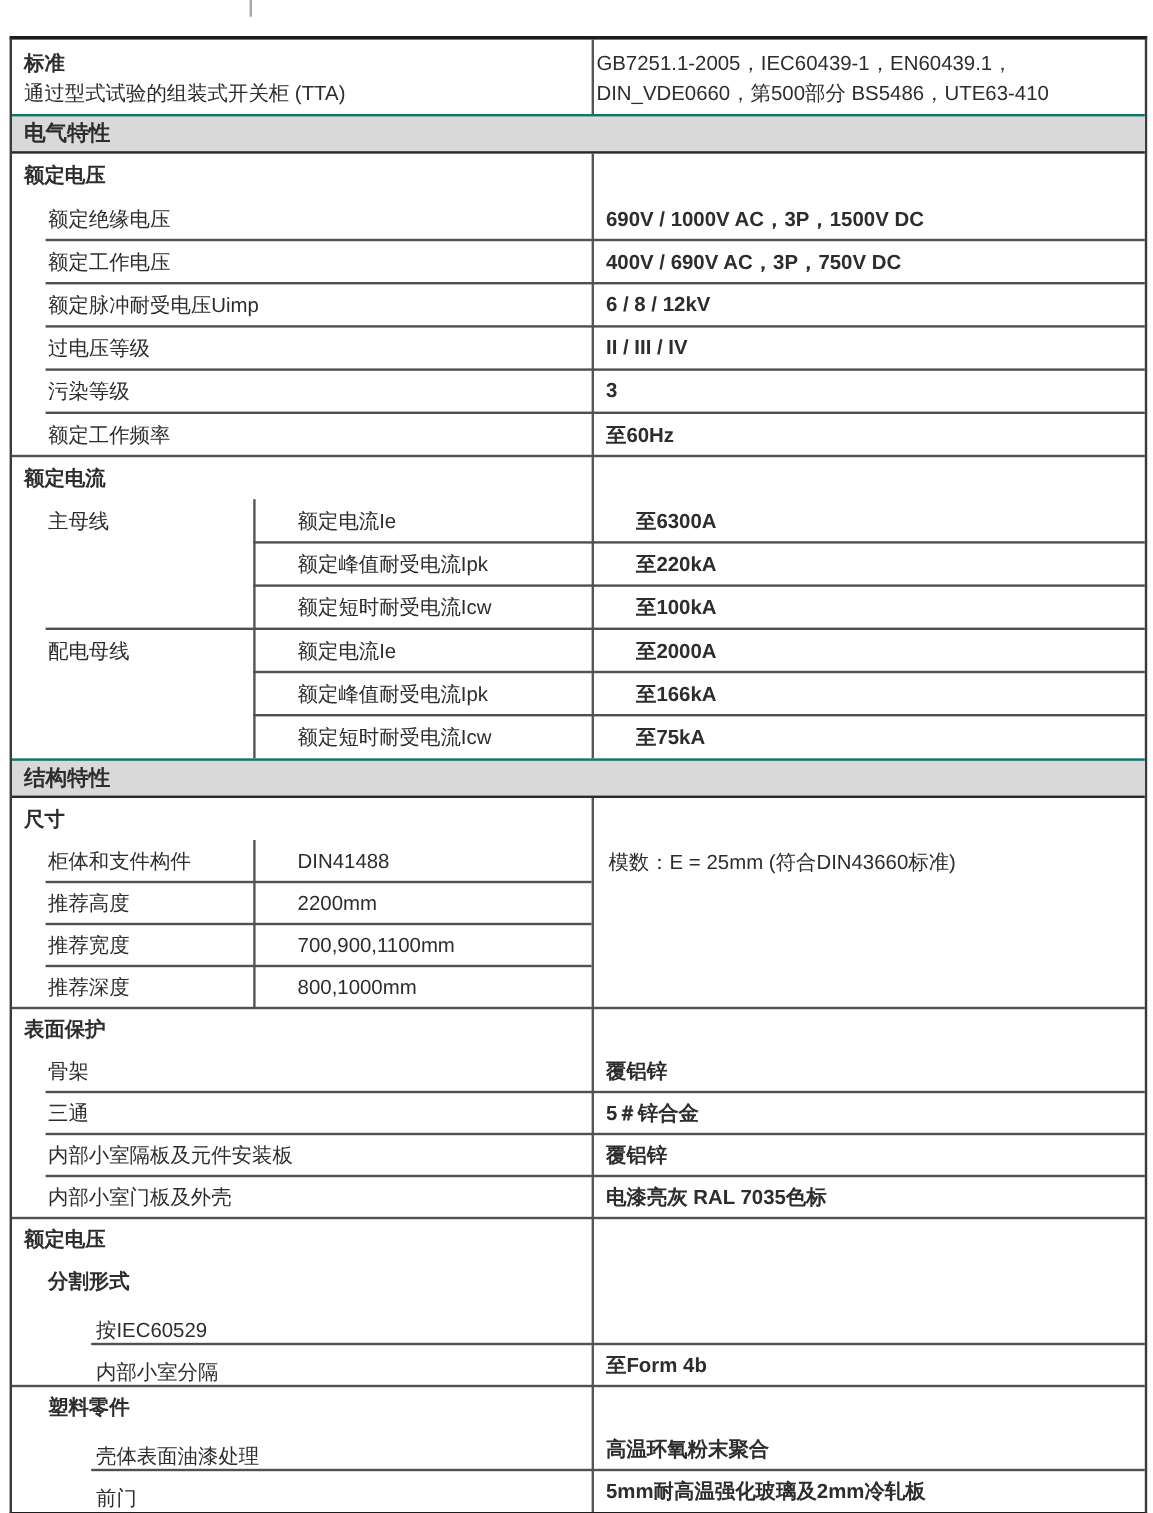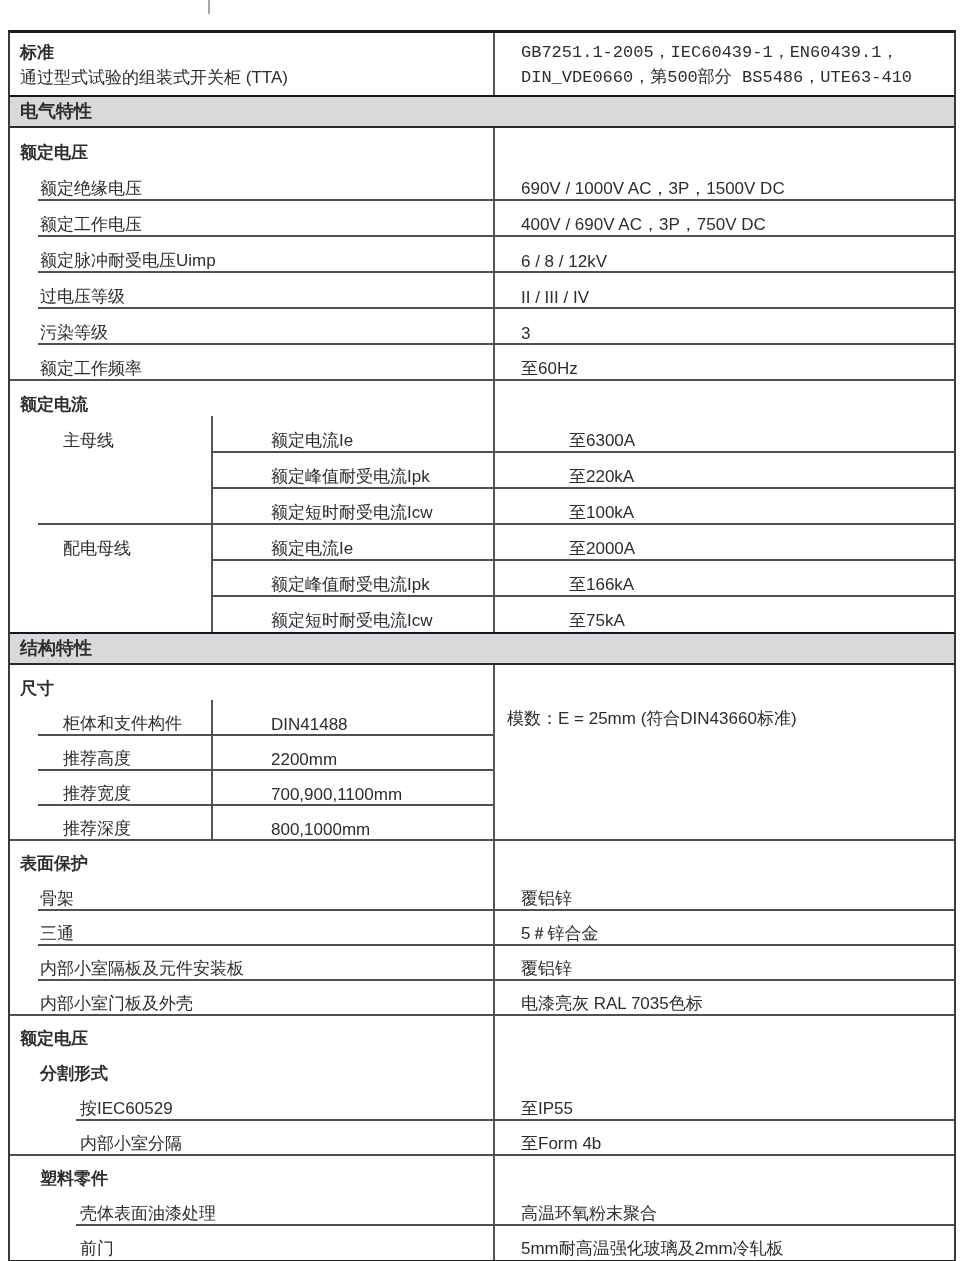--- a/index.html
+++ b/index.html
@@ -13,37 +13,37 @@
   .tick-bottom{left:208px;top:1246px;height:10px;}
 
   .spec-table{
     position:absolute;left:8px;top:30px;width:948px;box-sizing:border-box;
     border-top:3px solid #1d1d1d;border-bottom:3px solid #1d1d1d;
     border-left:2px solid #3a3a3a;border-right:2px solid #3a3a3a;
     background:#ffffff;
   }
   .title-row{display:flex;height:62px;position:relative;}
   .title-left{width:483px;padding:7px 0 0 10px;line-height:25px;box-sizing:border-box;}
-  .title-right{flex:1;padding:7px 0 0 28px;line-height:25px;box-sizing:border-box;font-family:Liberation Mono, monospace;}
+  .title-right{flex:1;padding:7px 0 0 4px;line-height:25px;box-sizing:border-box;}
   .b{font-weight:bold;}
 
   .band{
     height:33px;box-sizing:border-box;background:#d9d9d9;
-    border-top:2px solid #0f172a;border-bottom:2px solid #2b2b2b;
+    border-top:2px solid #0f766e;border-bottom:2px solid #2b2b2b;
     line-height:29px;font-weight:bold;font-size:18px;padding-left:10px;
   }
 
   .sec{position:relative;}
-  .row{display:flex;align-items:flex-end;position:relative;}
+  .row{display:flex;align-items:center;position:relative;}
   .h36{height:36px;}
   .h35{height:35px;}
   .lab{width:483px;box-sizing:border-box;}
-  .lab-s{width:226px;box-sizing:border-box;margin-left:23px;}
+  .lab-s{width:226px;box-sizing:border-box;}
   .mid{width:282px;box-sizing:border-box;padding-left:12px;}
-  .val{flex:1;box-sizing:border-box;padding-left:28px;}
+  .val{flex:1;box-sizing:border-box;padding-left:12px;font-weight:bold;}
   .i0{padding-left:10px;font-weight:bold;}
   .i1{padding-left:30px;}
   .i2{padding-left:70px;margin-top:12px;}
 
   .hl{position:absolute;bottom:-1px;height:2px;background:#505050;left:0;right:0;z-index:2;}
   .hl-i1{left:28px;}
   .hl-i2{left:66px;}
   .hl-mid{left:201px;}
   .hl-dim{left:28px;right:461px;}
 
@@ -212,21 +212,20 @@
     <div class="row h35">
       <div class="lab i0">额定电压</div>
       <div class="val"></div>
     </div>
     <div class="row h35">
       <div class="lab i1 b">分割形式</div>
       <div class="val"></div>
     </div>
     <div class="row h35">
       <div class="lab i2">按IEC60529</div>
-      <div class="val">至IP55</div>
       <div class="hl hl-i2"></div>
     </div>
     <div class="row h35">
       <div class="lab i2">内部小室分隔</div>
       <div class="val">至Form 4b</div>
       <div class="hl"></div>
     </div>
     <div class="row h35">
       <div class="lab i1 b">塑料零件</div>
       <div class="val"></div>

